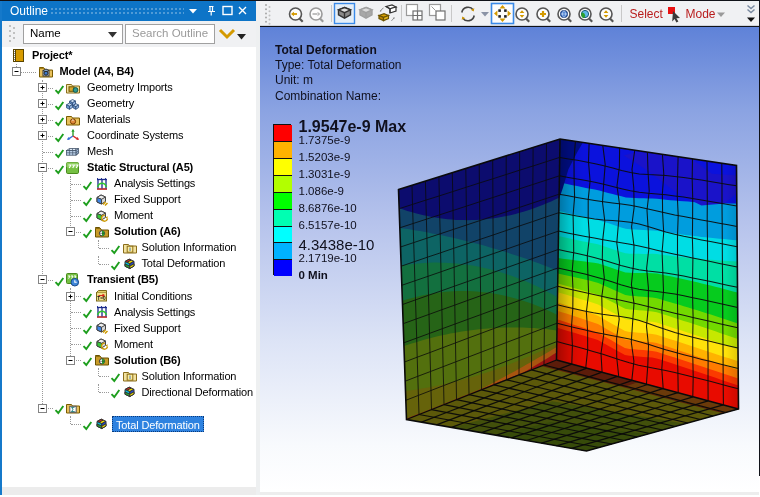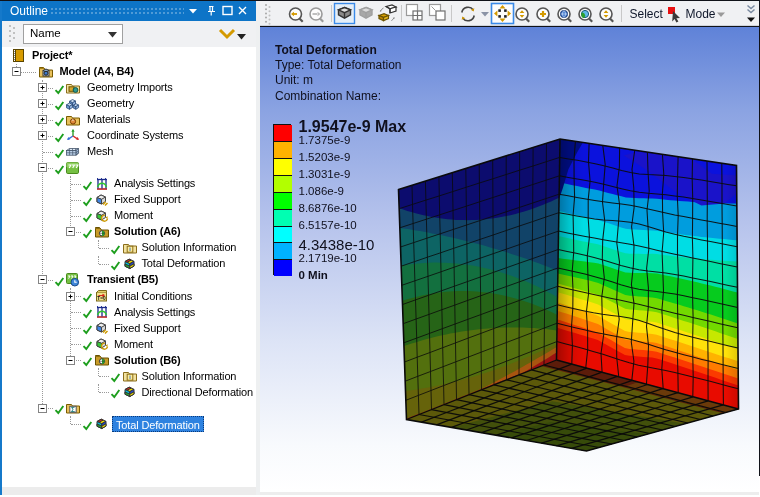--- a/index.html
+++ b/index.html
@@ -18,21 +18,21 @@
 .tl { position:absolute; font-size:11px; letter-spacing:-0.15px; color:#000; white-space:nowrap; height:16px; padding-top:1.5px; }
 .tl.b { font-weight:bold; }
 .tl.sel { background:#2e82e0; color:#fff; padding:1.5px 3px 0 3px; border:1px dotted #0a3a7a; }
 .ti, .ck, .exp { position:absolute; }
 .dv { position:absolute; width:0; border-left:1px dotted #999; }
 .dh { position:absolute; height:0; border-top:1px dotted #999; }
 #lbot { position:absolute; left:0; top:486px; width:254px; height:8px; background:#ececec; }
 #div1 { position:absolute; left:256px; top:1px; width:3.5px; height:494px; background:#eef0f1; }
 #rp { position:absolute; left:259.5px; top:1px; width:499px; height:494px; }
 #rtb { position:absolute; left:0; top:0; width:499px; height:25px; background:#f0f1f3; border-bottom:1px solid #d0d4da; }
-#rtb .lab { position:absolute; top:6px; font-size:12px; color:#0f172a; }
+#rtb .lab { position:absolute; top:6px; font-size:12px; color:#b91c1c; }
 #vp { position:absolute; left:0; top:26px; width:499px; height:465px;
   background:linear-gradient(to bottom, #5f82d8 0%, #8ba3e2 18%, #b6c3ec 42%, #dde4f6 68%, #f8fafd 90%, #ffffff 100%); }
 #vbot { position:absolute; left:0; top:491px; width:499px; height:3px; background:#ededed; }
 #ann { position:absolute; left:15.5px; top:16px; font-size:12px; color:#10101e; line-height:15.2px; }
 #ann .t { font-weight:bold; }
 </style></head>
 <body>
 <div id="stage">
   <div id="lborder"></div>
   <div id="lp">
@@ -52,20 +52,21 @@
           <circle cx="8" cy="5" r="1" fill="#b0b0b0"></circle>
         <circle cx="4" cy="8" r="1" fill="#b0b0b0"></circle>
           <circle cx="8" cy="10" r="1" fill="#b0b0b0"></circle>
         <circle cx="4" cy="13" r="1" fill="#b0b0b0"></circle>
           <circle cx="8" cy="15" r="1" fill="#b0b0b0"></circle>
         <circle cx="4" cy="18" r="1" fill="#b0b0b0"></circle>
       </svg>
       <div class="combo">Name<svg width="9" height="6" viewBox="0 0 9 6" style="position:absolute;right:5px;top:7px">
             <path d="M0 0h9L4.5 5.5z" fill="#333"></path>
           </svg></div>
+      <div class="search">Search Outline</div>
       <svg width="18" height="12" viewBox="0 0 18 12" style="position:absolute;left:216px;top:7px">
           <path d="M2 2l7 7 7-7" stroke="#d49a00" stroke-width="3" fill="none"></path>
         </svg>
       <svg width="9" height="6" viewBox="0 0 9 6" style="position:absolute;left:235px;top:13px">
           <path d="M0 0h9L4.5 5.5z" fill="#222"></path>
         </svg>
     </div>
     <div id="tree">
 <div class="dv" style="left:13.8px;top:16.8px;height:3.0px"></div>
 <div class="dv" style="left:40px;top:32.8px;height:328.2px"></div>
@@ -193,20 +194,21 @@
           <path d="M2.5 4.5h4" stroke="#000"></path>
         </svg>
 <svg class="ck" width="11" height="11" viewBox="0 0 11 11" style="left:52px;top:116.9px">
           <path d="M1.5 6.2l2.8 2.8L9.3 2" stroke="#1d9e1d" stroke-width="1.9" fill="none"></path>
         </svg>
 <svg class="ti" style="left:63px;top:112.9px" width="16" height="16" viewBox="0 0 16 16">
           <rect x="1.5" y="2.5" width="12" height="11" rx="1.2" fill="#76c043" stroke="#4a8a1e"></rect>
           <rect x="1.5" y="2.5" width="12" height="5" rx="1.2" fill="#8fd060" stroke="none"></rect>
           <path d="M3.5 5h2.4l-1.7 3M7 5h2.4L7.7 8M10.5 5h2.4L11.2 8" stroke="#fff" fill="none" stroke-width="1.1"></path>
         </svg>
+<div class="tl b" style="left:85px;top:112.9px">Static Structural (A5)</div>
 <svg class="ck" width="11" height="11" viewBox="0 0 11 11" style="left:80px;top:132.9px">
           <path d="M1.5 6.2l2.8 2.8L9.3 2" stroke="#1d9e1d" stroke-width="1.9" fill="none"></path>
         </svg>
 <svg class="ti" style="left:91.5px;top:128.9px" width="16" height="16" viewBox="0 0 16 16">
           <path d="M3 13h10" stroke="#c02020" stroke-width="1.6"></path>
           <path d="M4 3.5v9M8 3.5v9M12 3.5v9" stroke="#1a2a8a" stroke-width="1.3"></path>
           <path d="M3 3.5h10" stroke="#1a2a8a" stroke-width="1.3"></path>
           <path d="M3.5 11c2-5 7-5 9 0" stroke="#2ec82e" fill="none" stroke-width="1.4"></path>
           <path d="M3 2l2 2M7 2l2 2M11 2l2 2" stroke="#1a2a8a" stroke-width="0.9"></path>
         </svg>

